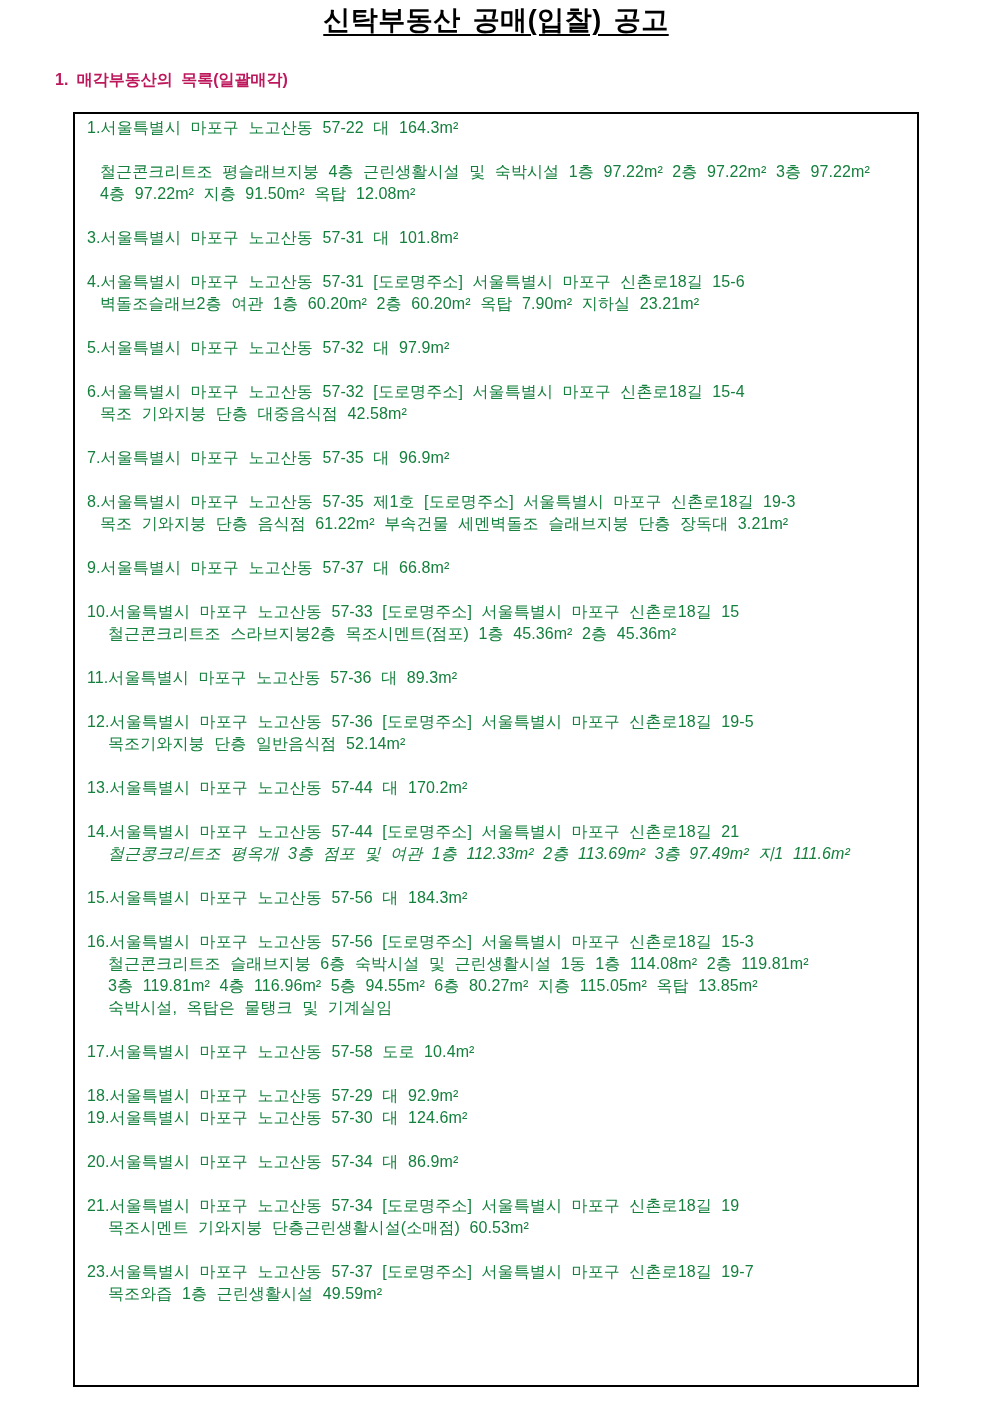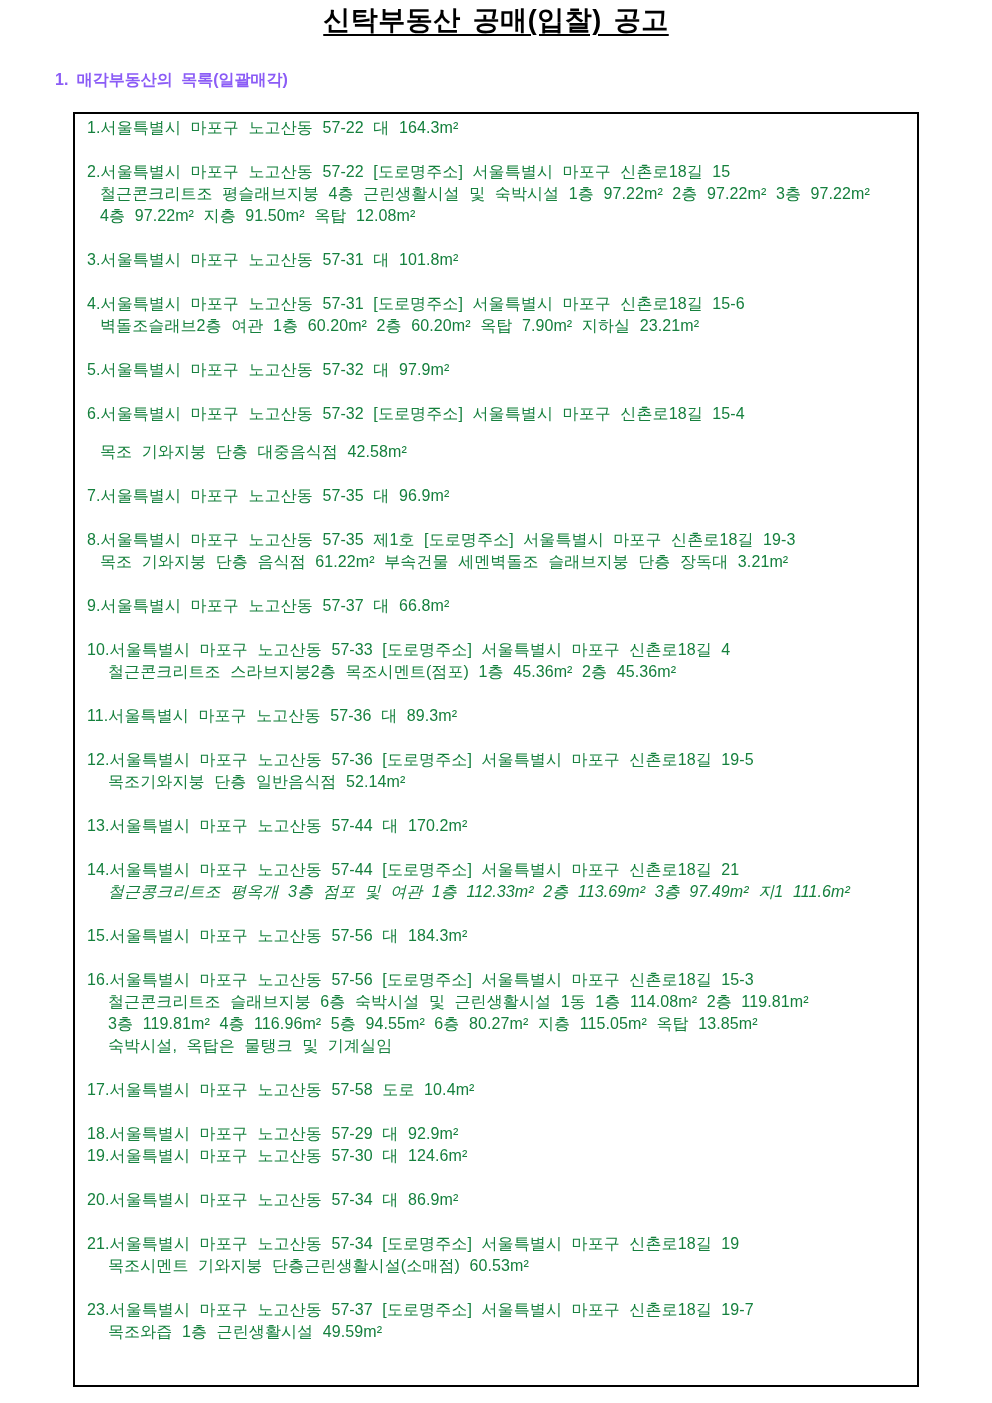--- a/index.html
+++ b/index.html
@@ -34,21 +34,21 @@
     text-decoration: underline;
     text-decoration-thickness: 2px;
     text-underline-offset: 5px;
   }
   .section-heading {
     position: absolute;
     left: 55px;
     top: 70px;
     font-size: 16px;
     font-weight: 700;
-    color: #8b5cf6;
+    color: #be185d;
     word-spacing: 4px;
   }
   .list-box {
     position: absolute;
     left: 73px;
     top: 112px;
     width: 846px;
     height: 1275px;
     box-sizing: border-box;
     border: 2px solid #000000;
@@ -75,50 +75,49 @@
   </div>
 
   <div class="section-heading">1. 매각부동산의 목록(일괄매각)</div>
 
   <div class="list-box">
     <div>
         <div class="item">
           <div class="line">1.서울특별시 마포구 노고산동 57-22 대 164.3m²</div>
         </div>
         <div class="item">
-          <div class="line">2.서울특별시 마포구 노고산동 57-22 [도로명주소] 서울특별시 마포구 신촌로18길 15</div>
           <div class="line" style="padding-left: 13px;">철근콘크리트조 평슬래브지붕 4층 근린생활시설 및 숙박시설 1층 97.22m² 2층 97.22m² 3층 97.22m²</div>
           <div class="line" style="padding-left: 13px;">4층 97.22m² 지층 91.50m² 옥탑 12.08m²</div>
         </div>
         <div class="item">
           <div class="line">3.서울특별시 마포구 노고산동 57-31 대 101.8m²</div>
         </div>
         <div class="item">
           <div class="line">4.서울특별시 마포구 노고산동 57-31 [도로명주소] 서울특별시 마포구 신촌로18길 15-6</div>
           <div class="line" style="padding-left: 13px;">벽돌조슬래브2층 여관 1층 60.20m² 2층 60.20m² 옥탑 7.90m² 지하실 23.21m²</div>
         </div>
         <div class="item">
           <div class="line">5.서울특별시 마포구 노고산동 57-32 대 97.9m²</div>
         </div>
         <div class="item">
           <div class="line">6.서울특별시 마포구 노고산동 57-32 [도로명주소] 서울특별시 마포구 신촌로18길 15-4</div>
-          <div class="line" style="padding-left: 13px; margin-top: 16px;">목조 기와지붕 단층 대중음식점 42.58m²</div>
+          <div class="line" style="padding-left: 13px;">목조 기와지붕 단층 대중음식점 42.58m²</div>
         </div>
         <div class="item">
           <div class="line">7.서울특별시 마포구 노고산동 57-35 대 96.9m²</div>
         </div>
         <div class="item">
           <div class="line">8.서울특별시 마포구 노고산동 57-35 제1호 [도로명주소] 서울특별시 마포구 신촌로18길 19-3</div>
           <div class="line" style="padding-left: 13px;">목조 기와지붕 단층 음식점 61.22m² 부속건물 세멘벽돌조 슬래브지붕 단층 장독대 3.21m²</div>
         </div>
         <div class="item">
           <div class="line">9.서울특별시 마포구 노고산동 57-37 대 66.8m²</div>
         </div>
         <div class="item">
-          <div class="line">10.서울특별시 마포구 노고산동 57-33 [도로명주소] 서울특별시 마포구 신촌로18길 4</div>
+          <div class="line">10.서울특별시 마포구 노고산동 57-33 [도로명주소] 서울특별시 마포구 신촌로18길 15</div>
           <div class="line" style="padding-left: 21px;">철근콘크리트조 스라브지붕2층 목조시멘트(점포) 1층 45.36m² 2층 45.36m²</div>
         </div>
         <div class="item">
           <div class="line">11.서울특별시 마포구 노고산동 57-36 대 89.3m²</div>
         </div>
         <div class="item">
           <div class="line">12.서울특별시 마포구 노고산동 57-36 [도로명주소] 서울특별시 마포구 신촌로18길 19-5</div>
           <div class="line" style="padding-left: 21px;">목조기와지붕 단층 일반음식점 52.14m²</div>
         </div>
         <div class="item">

